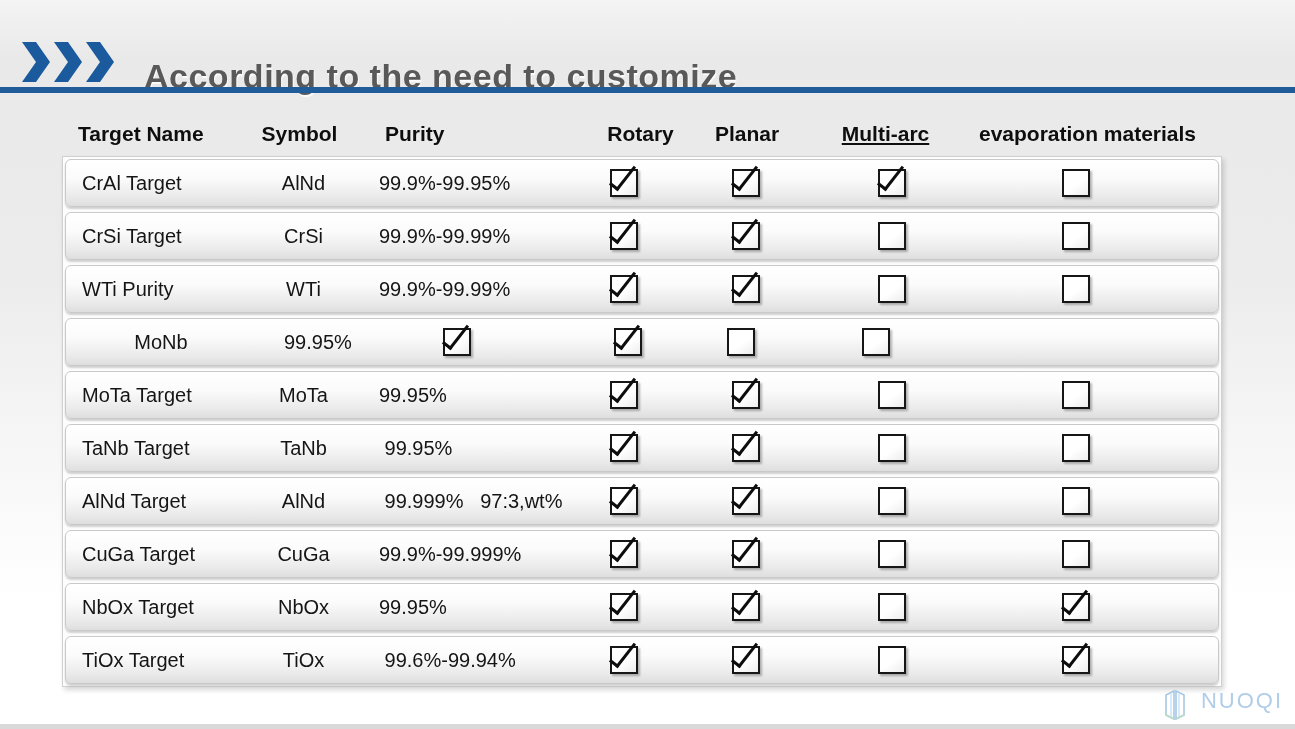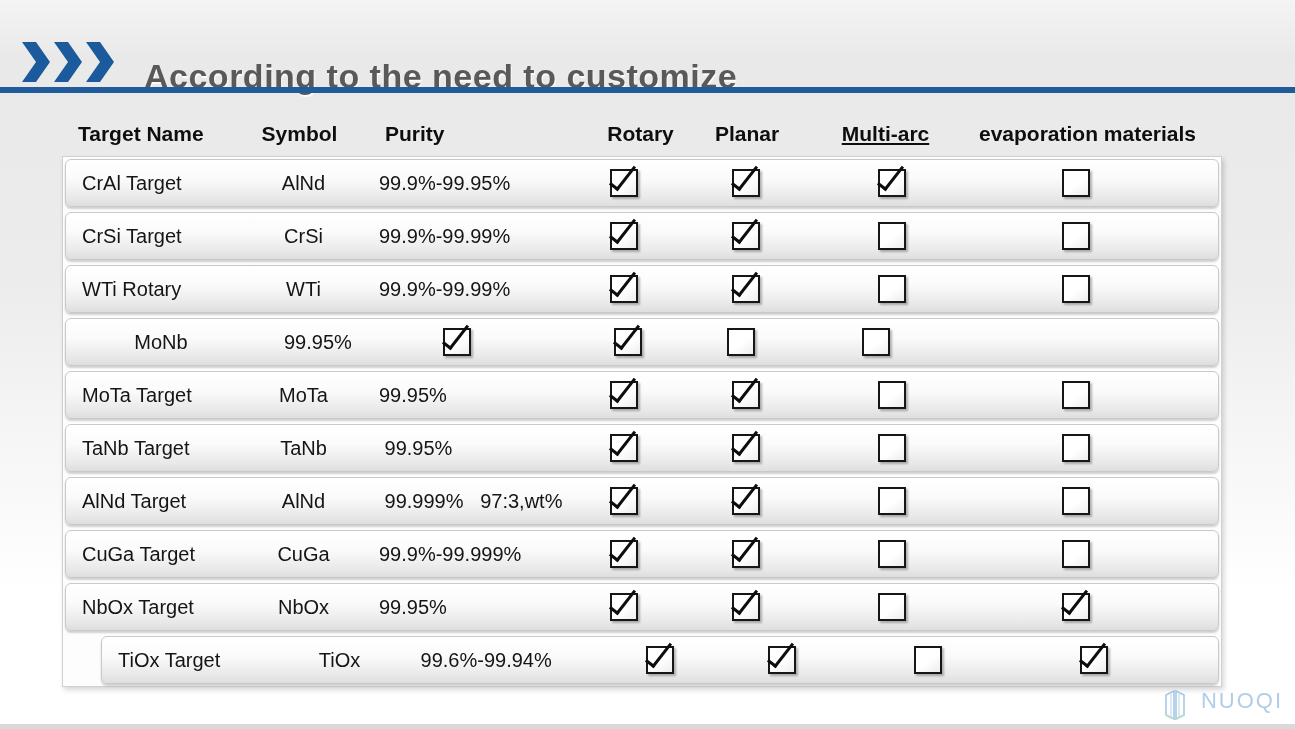--- a/index.html
+++ b/index.html
@@ -33,21 +33,21 @@
   .thead .hc.c7{transform:translateX(-14px);}
   .tbody{
     border:1px solid #d0d0d0;background:#fdfdfd;padding:2px;
     box-shadow:2px 3px 5px rgba(0,0,0,.16);
   }
   .row{
     height:46px;margin-bottom:5px;border:1px solid #c9c9c9;border-radius:6px;
     background:linear-gradient(180deg,#ffffff 0%,#fbfbfb 40%,#e9e9e9 82%,#dedede 100%);
     box-shadow:0 2px 2px rgba(0,0,0,.18);
   }
-  .row:last-child{margin-bottom:0;margin-left:36px;}
+  .row:last-child{margin-bottom:0;}
   .cell{font-size:20px;color:#151515;white-space:nowrap;}
   .cell.name{padding-left:16px;}
   .cell.symbol{text-align:center;}
   .cell.purity{padding-left:28px;white-space:pre;}
   .cbcell{display:flex;justify-content:center;align-items:center;}
   .cbcell.rotary{transform:translateX(-9px);}
   .cbcell.planar{transform:translateX(-5px);}
   .cbcell.multi{transform:translateX(-10px);}
   .cbcell.evap{transform:translateX(-26px);}
   .checkbox{
@@ -117,21 +117,21 @@
             <span class="checkbox checked"></span>
           </div>
           <div class="cbcell multi">
             <span class="checkbox"></span>
           </div>
           <div class="cbcell evap">
             <span class="checkbox"></span>
           </div>
         </div>
         <div class="row grid7">
-          <div class="cell name">WTi Rotary</div>
+          <div class="cell name">WTi Purity</div>
           <div class="cell symbol">WTi</div>
           <div class="cell purity">99.9%-99.99%</div>
           <div class="cbcell rotary">
             <span class="checkbox checked"></span>
           </div>
           <div class="cbcell planar">
             <span class="checkbox checked"></span>
           </div>
           <div class="cbcell multi">
             <span class="checkbox"></span>

